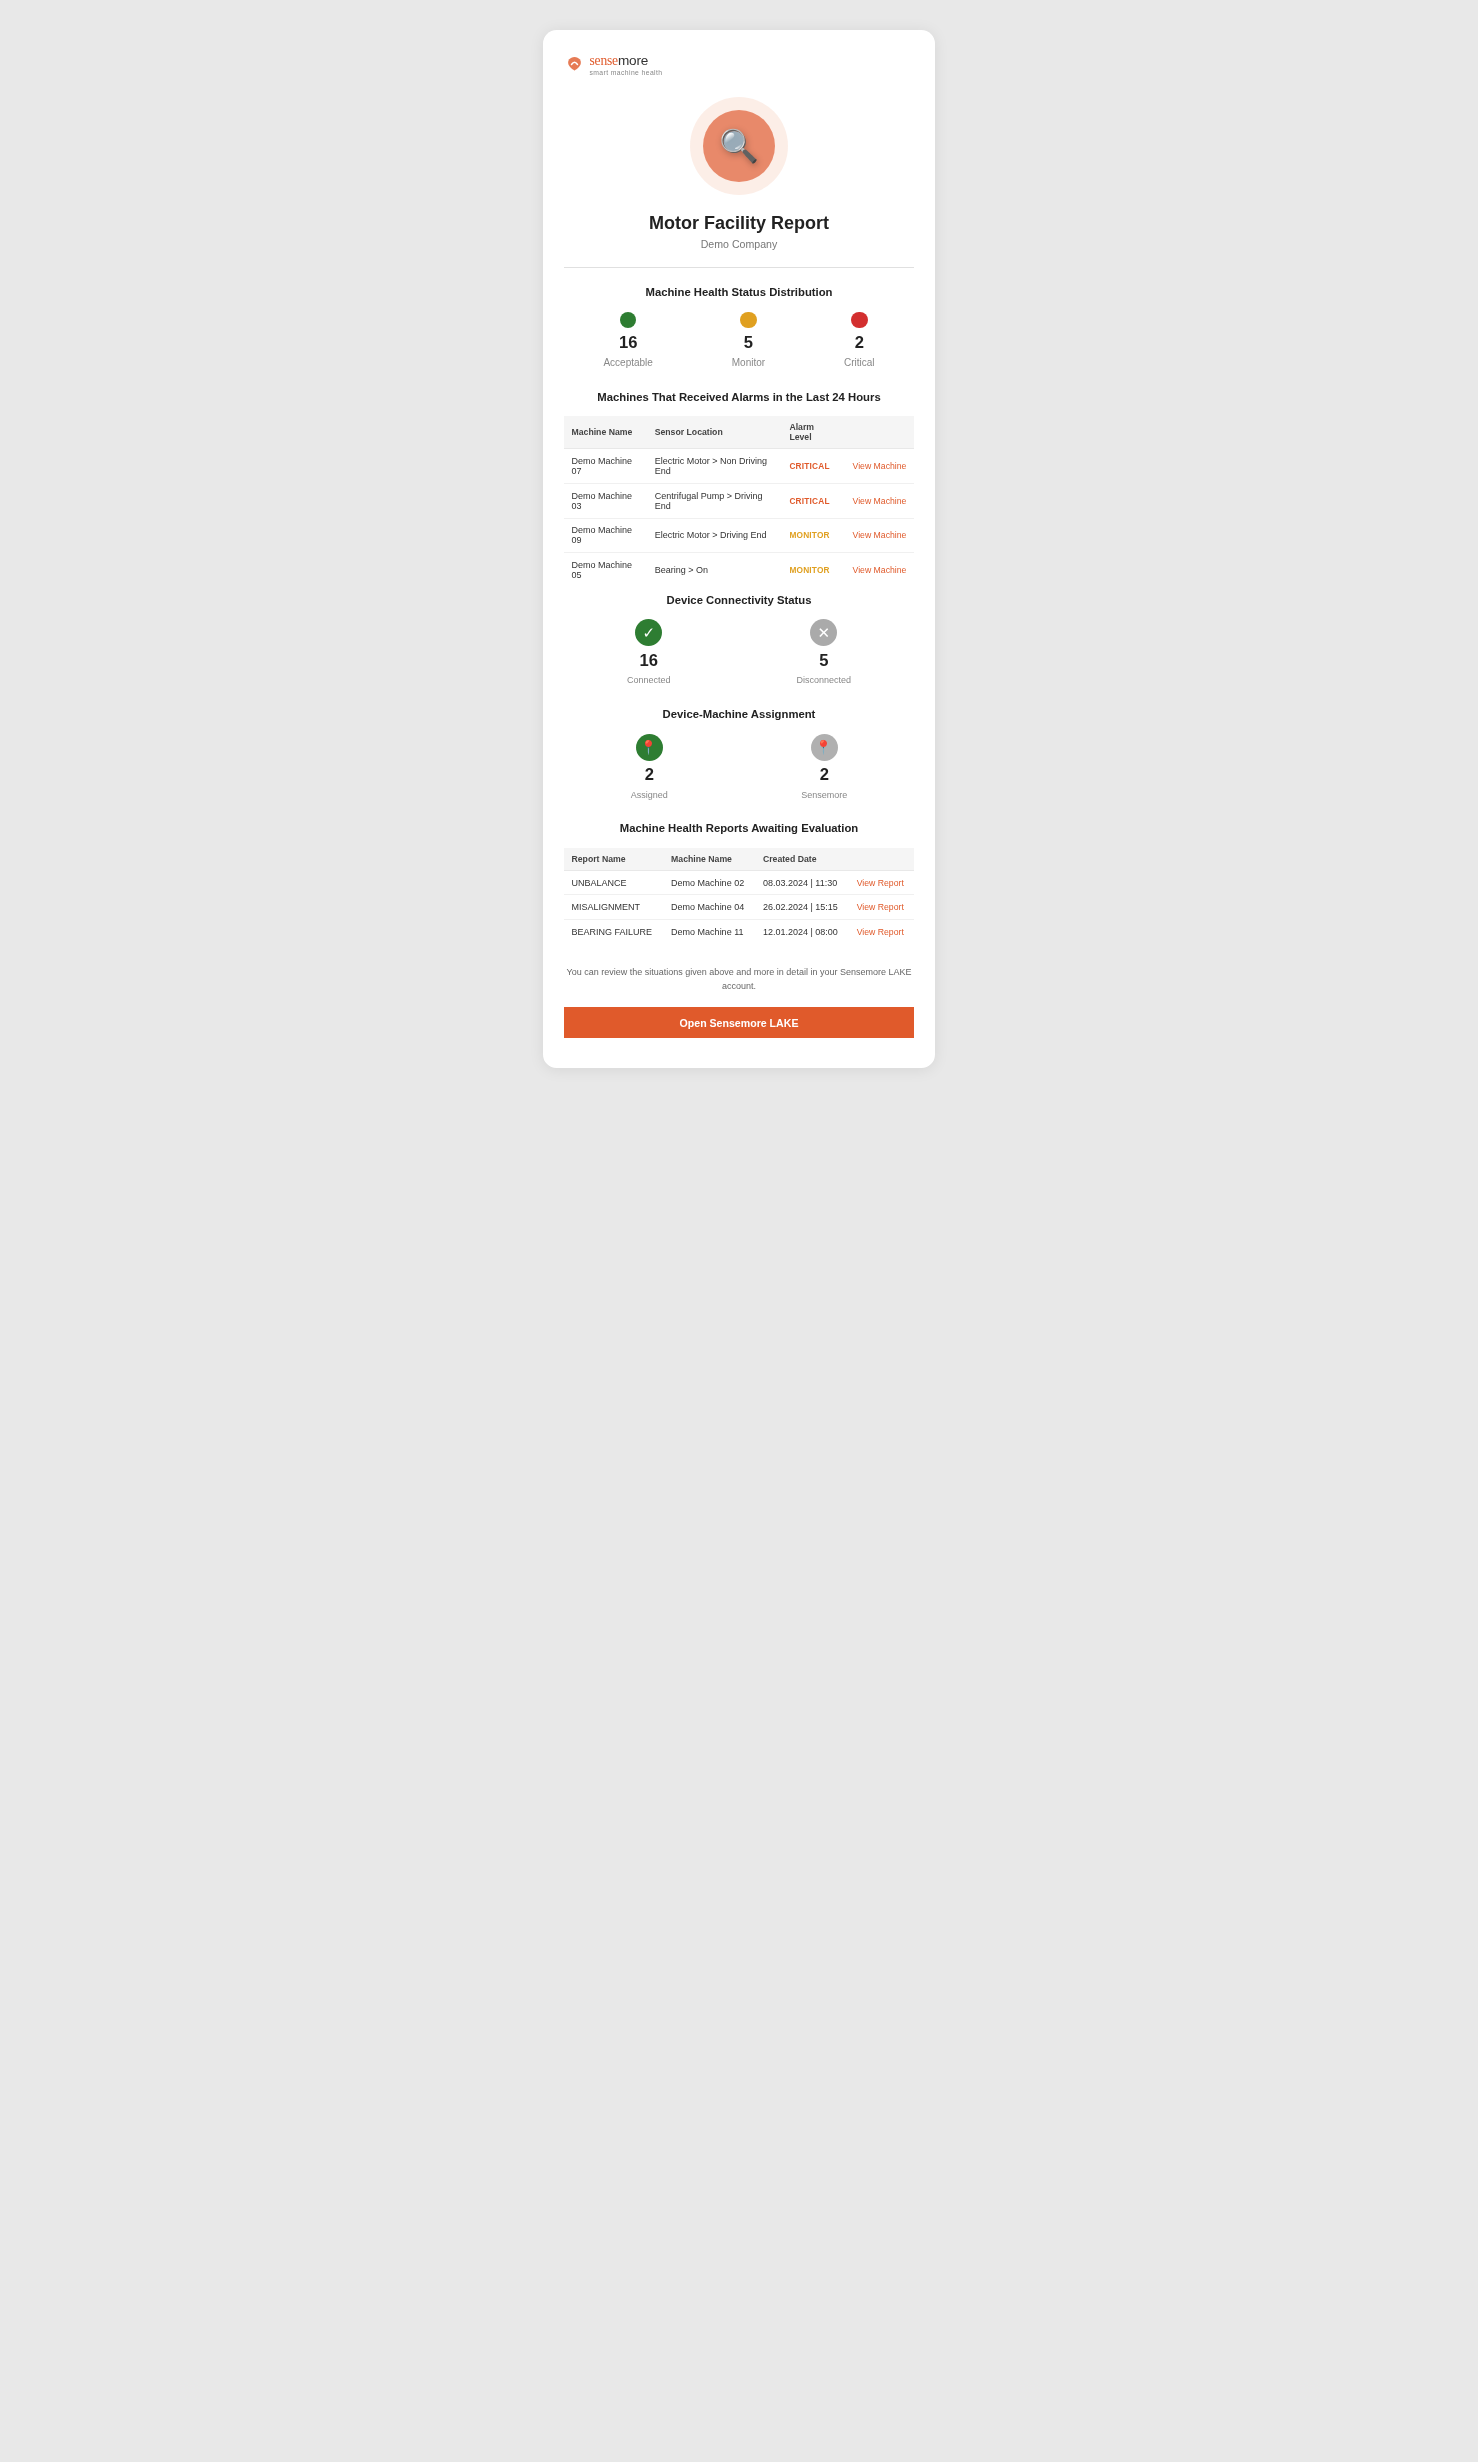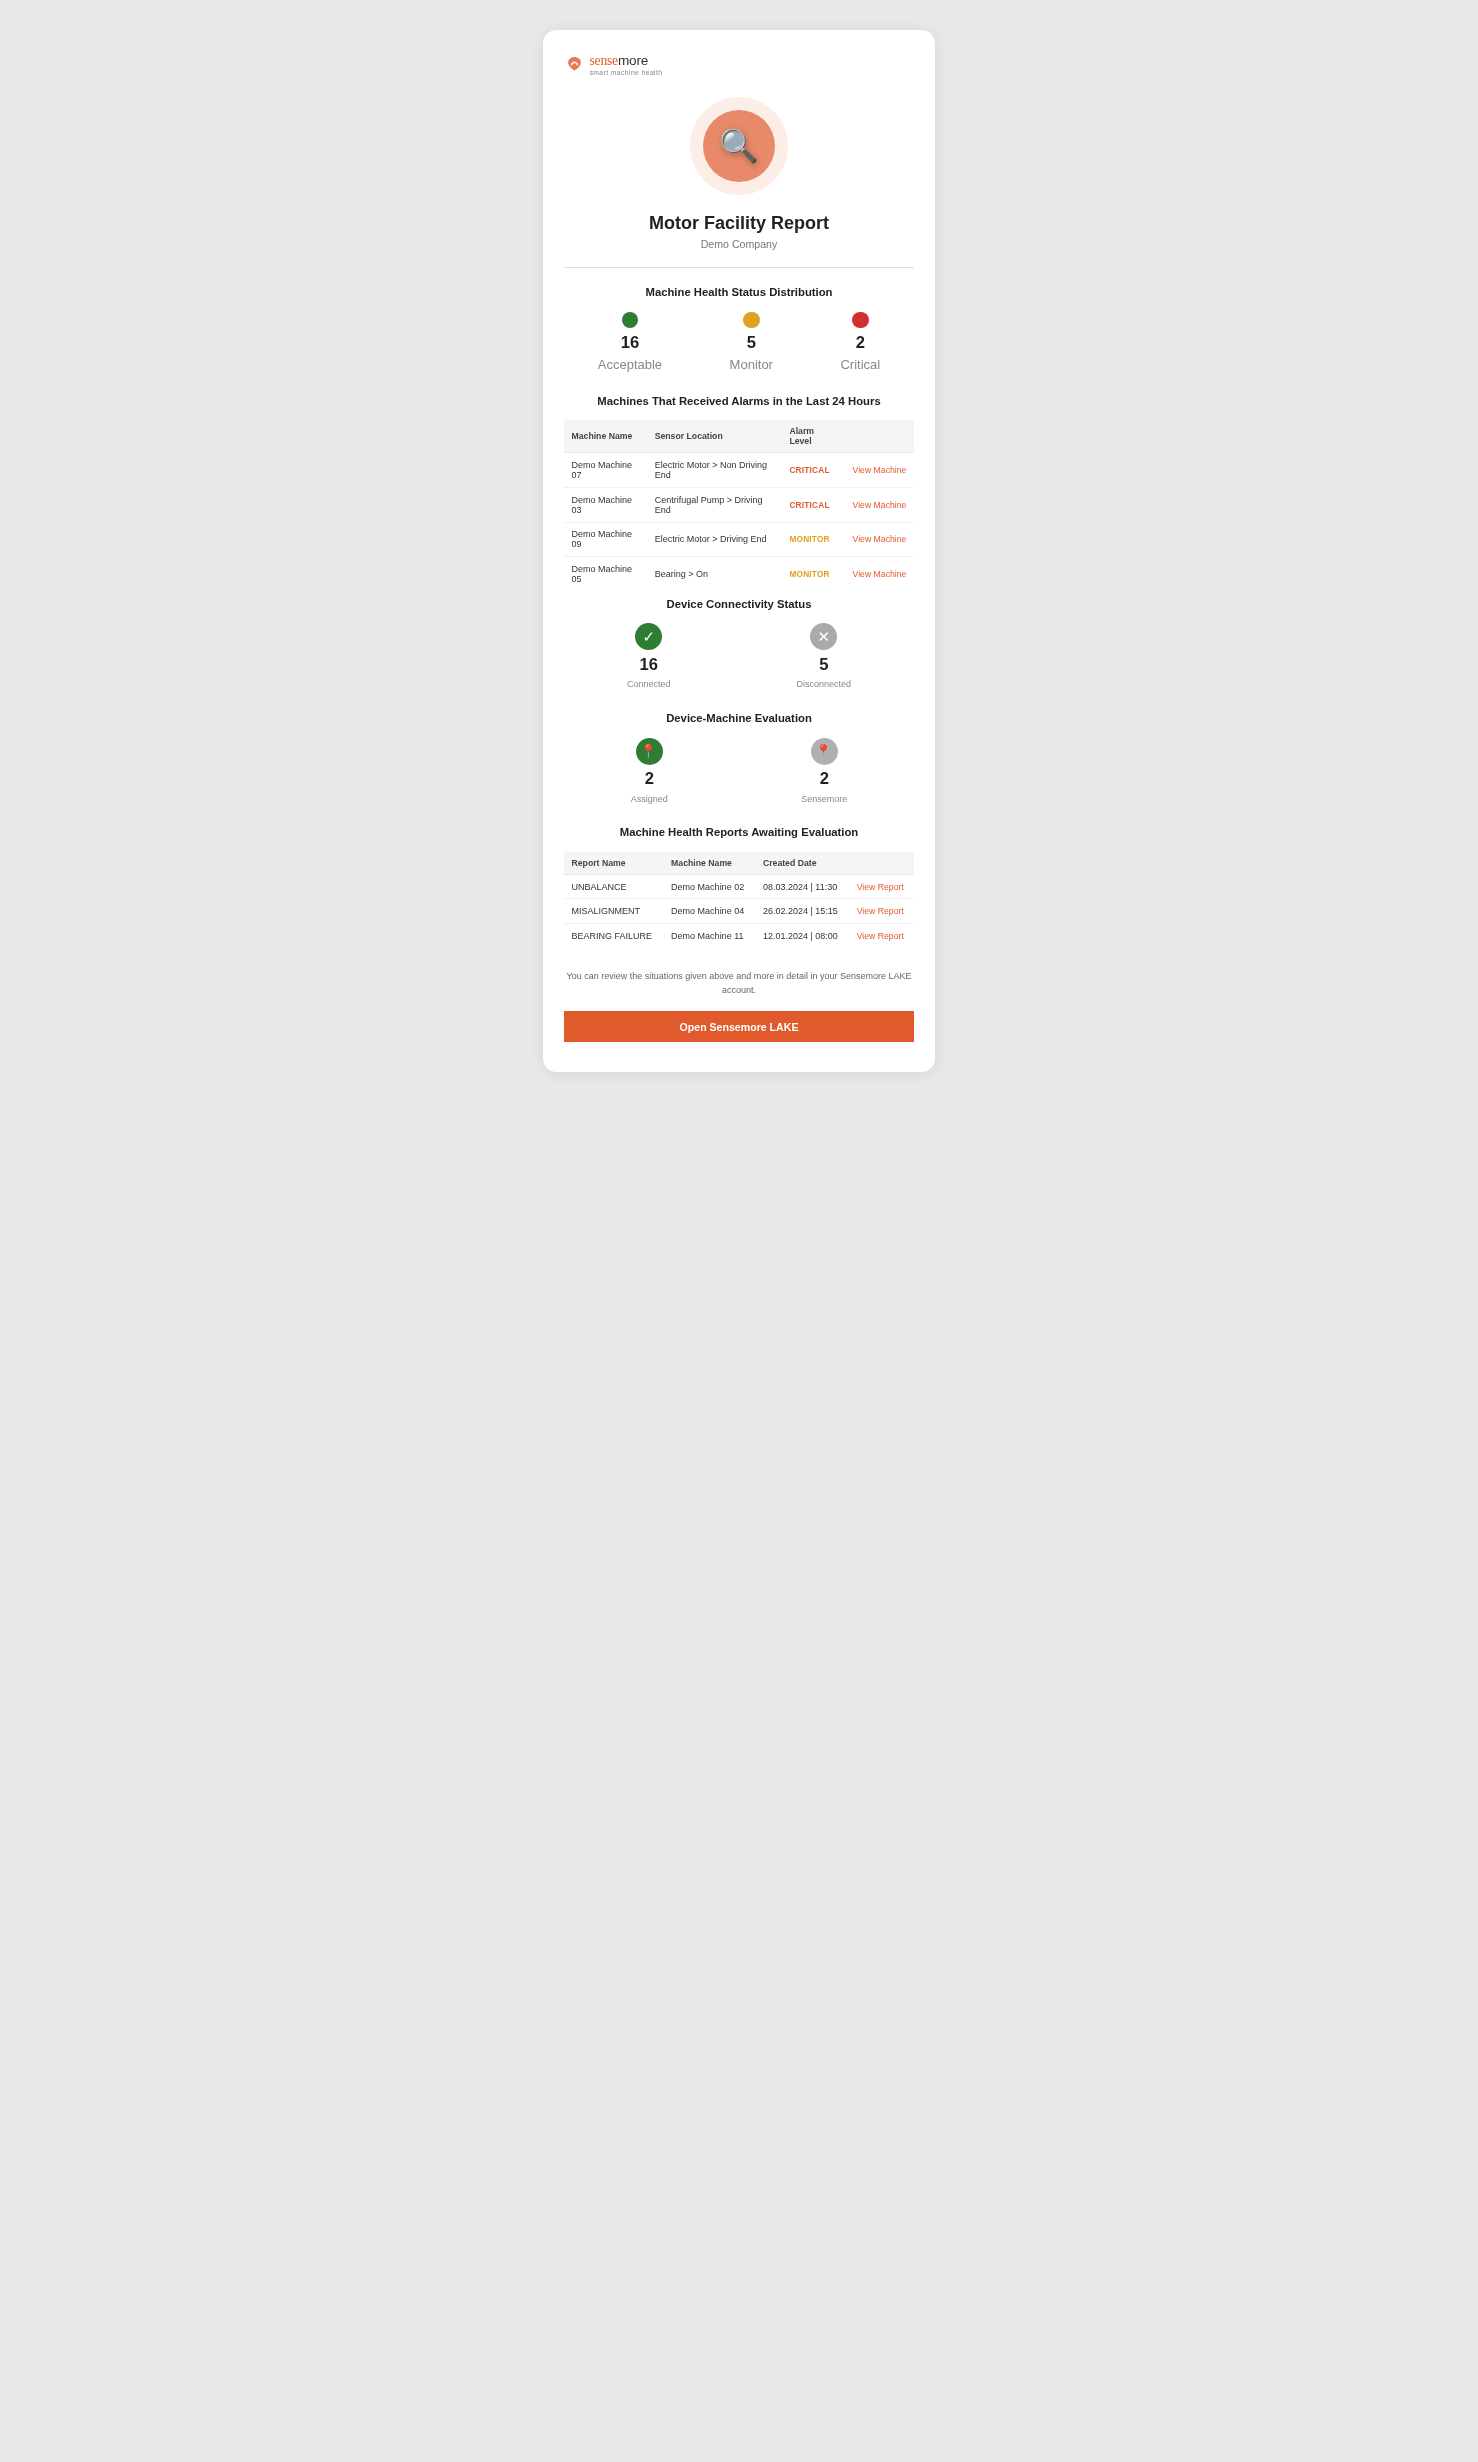--- a/index.html
+++ b/index.html
@@ -124,21 +124,21 @@
       width: 16.6px;
       height: 16.6px;
       border-radius: 50%;
     }
     .status-count {
       font-size: 16.6px;
       font-weight: 700;
       color: #222;
     }
     .status-label {
-      font-size: 13px;
+      font-size: 10px;
       color: #888;
     }
 
     
     .alarm-section {
       margin-bottom: 7px;
     }
     .data-table {
       width: 100%;
       border-collapse: collapse;
@@ -407,21 +407,21 @@
         <div class="conn-icon-gray">
           <span>✕</span>
         </div>
         <span class="conn-count">5</span>
         <span class="conn-label">Disconnected</span>
       </div>
     </div>
   </div>
 
   <div class="assignment-section">
-    <h2 class="section-title">Device-Machine Evaluation</h2>
+    <h2 class="section-title">Device-Machine Assignment</h2>
     <div class="assign-row">
       <div class="assign-item">
         <div class="assign-icon-green">
           <span>📍</span>
         </div>
         <span class="assign-count">2</span>
         <span class="assign-label">Assigned</span>
       </div>
       <div class="assign-item">
         <div class="assign-icon-gray">

